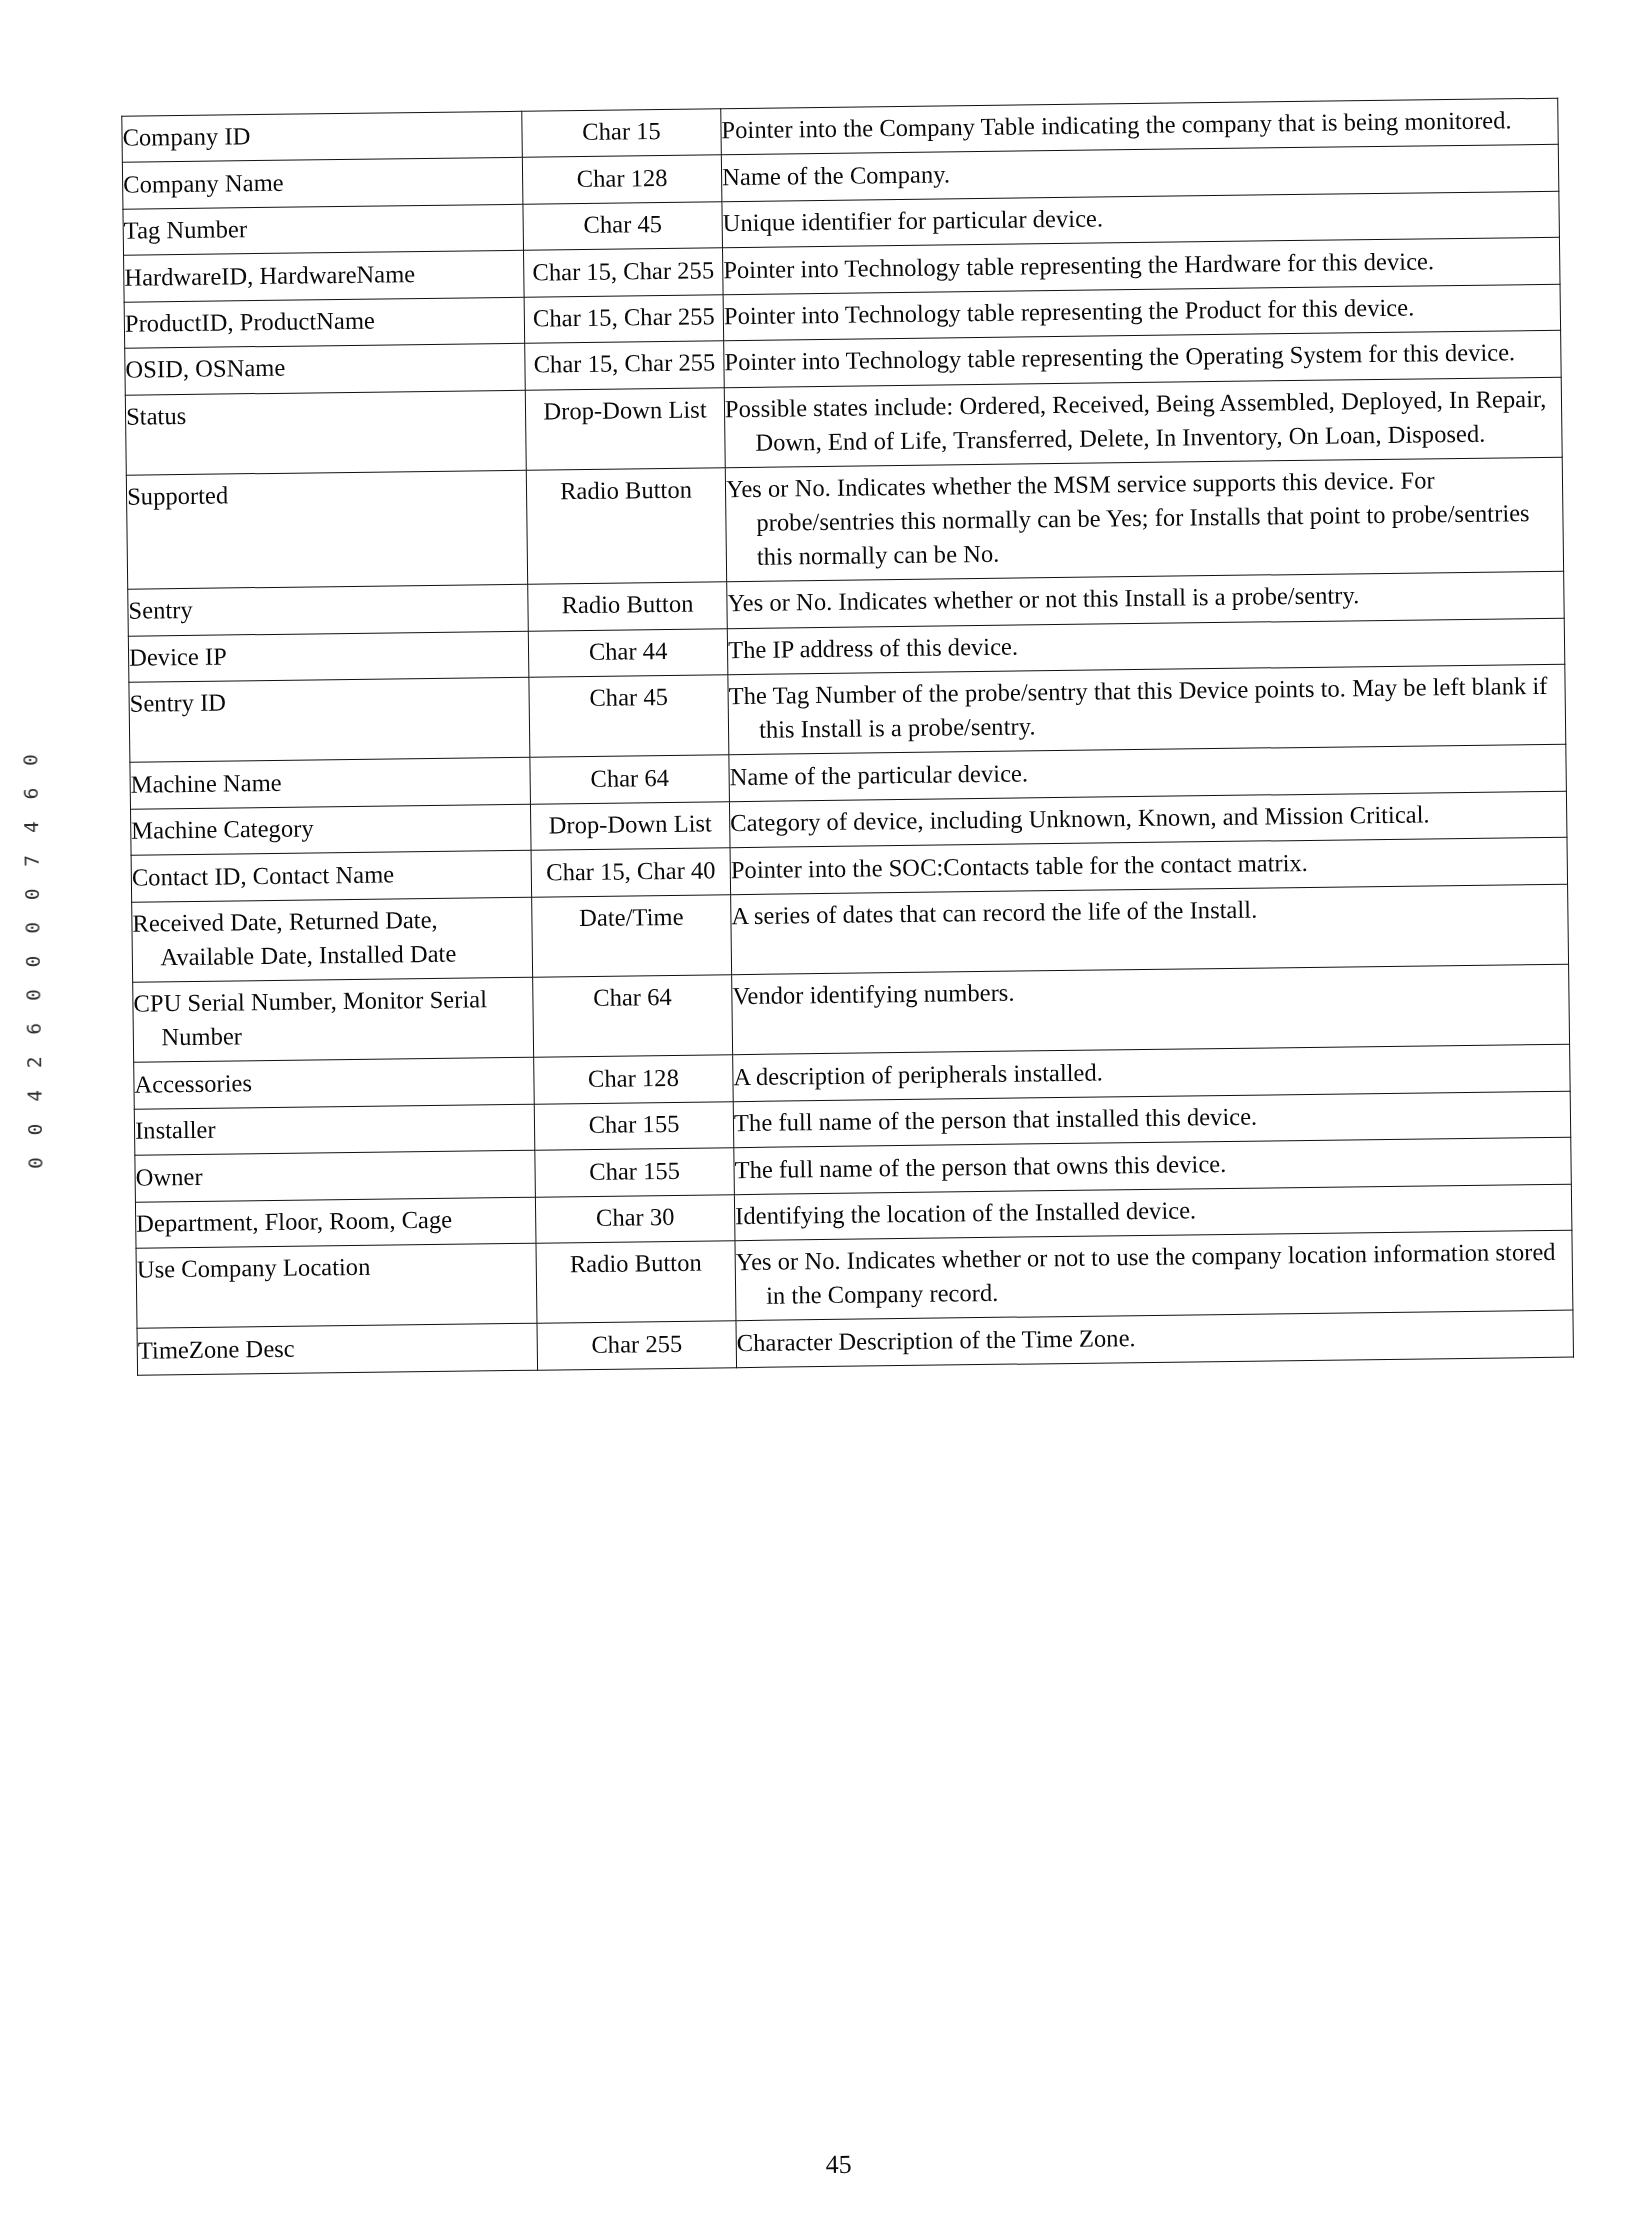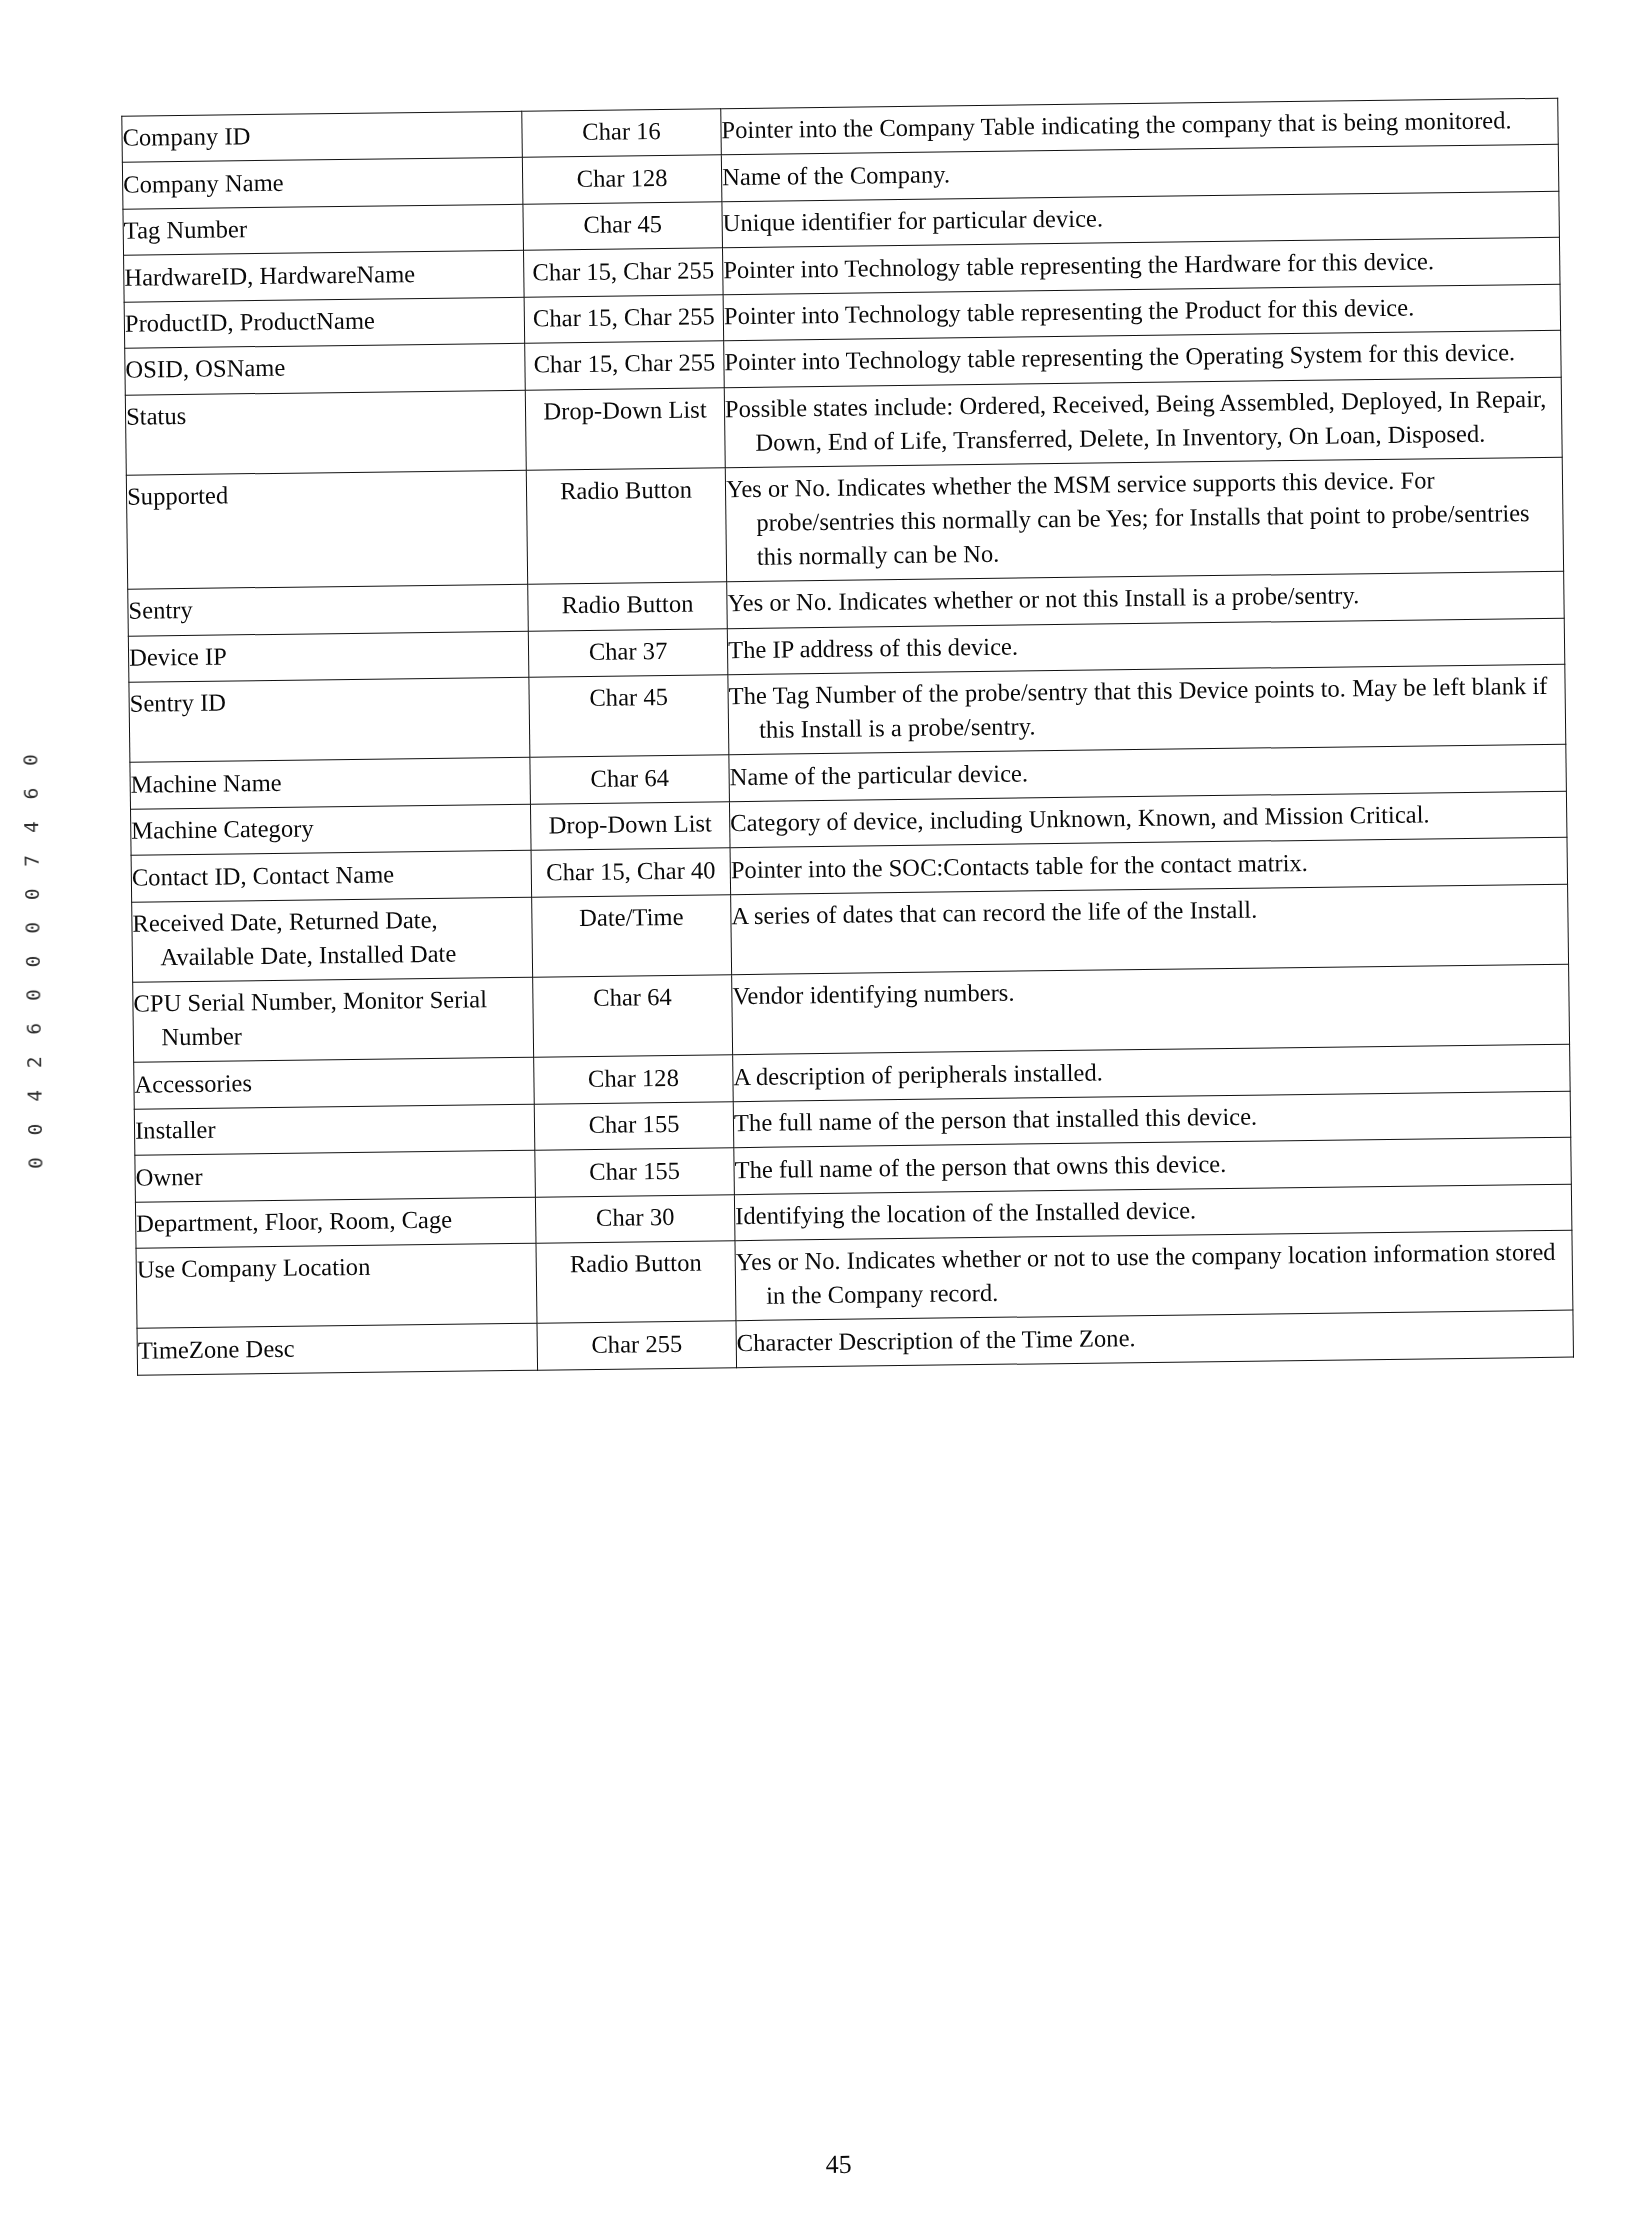--- a/index.html
+++ b/index.html
@@ -125,21 +125,21 @@
     <colgroup>
       <col class="c-field">
       <col class="c-type">
       <col class="c-desc">
     </colgroup>
     <tbody id="spec-table-body">
         <tr>
           <td class="field pad-xl">
             <span class="txt">Company ID</span>
           </td>
-          <td class="type pad-xl"><span class="txt">Char 16</span></td>
+          <td class="type pad-xl"><span class="txt">Char 15</span></td>
           <td class="desc pad-xl">
             <span class="txt">Pointer into the Company Table indicating the company that is being monitored.</span>
           </td>
         </tr>
         <tr>
           <td class="field pad-sm">
             <span class="txt">Company Name</span>
           </td>
           <td class="type pad-sm"><span class="txt">Char 128</span></td>
           <td class="desc pad-sm">
@@ -206,21 +206,21 @@
           </td>
           <td class="type pad-sm"><span class="txt">Radio Button</span></td>
           <td class="desc pad-sm">
             <span class="txt">Yes or No.  Indicates whether or not this Install is a probe/sentry.</span>
           </td>
         </tr>
         <tr>
           <td class="field pad-sm">
             <span class="txt">Device IP</span>
           </td>
-          <td class="type pad-sm"><span class="txt">Char 37</span></td>
+          <td class="type pad-sm"><span class="txt">Char 44</span></td>
           <td class="desc pad-sm">
             <span class="txt">The IP address of this device.</span>
           </td>
         </tr>
         <tr>
           <td class="field pad-md">
             <span class="txt">Sentry ID</span>
           </td>
           <td class="type pad-md"><span class="txt">Char 45</span></td>
           <td class="desc pad-md">

